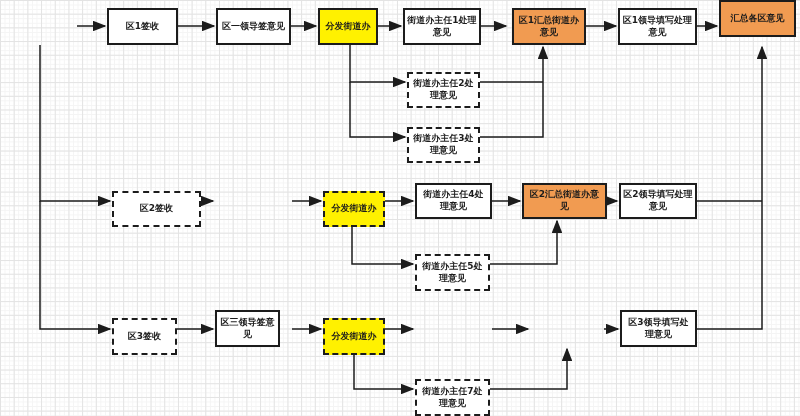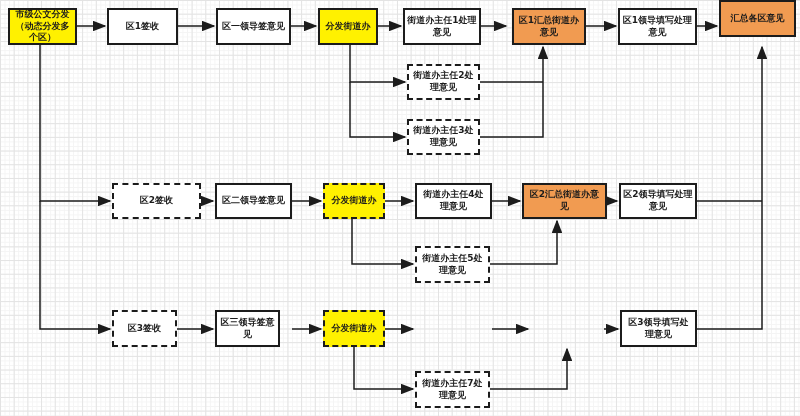--- a/index.html
+++ b/index.html
@@ -15,21 +15,21 @@
     background-size:13.7px 13.7px,13.7px 13.7px,4.57px 4.57px,4.57px 4.57px;
   }
   #wires{position:absolute;left:0;top:0;width:800px;height:416px;}
   .node{
     position:absolute;box-sizing:border-box;
     display:flex;align-items:center;justify-content:center;
     text-align:center;font-size:9px;font-weight:bold;line-height:1.3;
     color:#1c1c1c;padding:0 2px;background:#ffffff;
   }
   .n-solid{border:2px solid #1c1c1c;}
-  .n-dashed{border:2px dashed #1c1c1c;}
+  .n-dashed{border:2px dashed #1c1c1c;margin-top:8px;}
   .n-yellow{background:#fff100;}
   .n-orange{background:#f19b51;}
   polyline,line{fill:none;stroke:#1c1c1c;stroke-width:1.5;}
 </style>
 </head>
 <body>
 
 <div id="canvas">
 
   <svg id="wires" viewBox="0 0 800 416" xmlns="http://www.w3.org/2000/svg">
@@ -72,33 +72,31 @@
     <line x1="385" y1="329" x2="413" y2="329" marker-end="url(#arw)"></line>
     <line x1="492" y1="329" x2="528" y2="329" marker-end="url(#arw)"></line>
     <line x1="604" y1="329" x2="618" y2="329" marker-end="url(#arw)"></line>
 
     <polyline points="354,347 354,389 413,389" marker-end="url(#arw)"></polyline>
     <polyline points="490,389 567,389 567,349" marker-end="url(#arw)"></polyline>
 
     <polyline points="697,329 762,329 762,47" marker-end="url(#arw)"></polyline>
   </svg>
 
-  <div class="node n-solid n-yellow" style="left:8px;top:8px;width:69px;height:37px">市级公文分发（动态分发多个区）</div>
   <div class="node n-solid" style="left:107px;top:8px;width:71px;height:37px">区1签收</div>
   <div class="node n-solid" style="left:216px;top:8px;width:75px;height:37px">区一领导签意见</div>
   <div class="node n-solid n-yellow" style="left:318px;top:8px;width:60px;height:37px">分发街道办</div>
   <div class="node n-solid" style="left:403px;top:8px;width:78px;height:37px">街道办主任1处理意见</div>
   <div class="node n-solid n-orange" style="left:512px;top:8px;width:74px;height:37px">区1汇总街道办意见</div>
   <div class="node n-solid" style="left:618px;top:8px;width:79px;height:37px">区1领导填写处理意见</div>
   <div class="node n-solid n-orange" style="left:719px;top:0;width:77px;height:37px">汇总各区意见</div>
   <div class="node n-dashed" style="left:407px;top:64px;width:73px;height:36px">街道办主任2处理意见</div>
   <div class="node n-dashed" style="left:407px;top:119px;width:73px;height:36px">街道办主任3处理意见</div>
 
   <div class="node n-dashed" style="left:112px;top:183px;width:89px;height:36px">区2签收</div>
-  <div class="node n-solid" style="left:215px;top:183px;width:77px;height:36px">区二领导签意见</div>
   <div class="node n-dashed n-yellow" style="left:323px;top:183px;width:62px;height:36px">分发街道办</div>
   <div class="node n-solid" style="left:415px;top:183px;width:77px;height:36px">街道办主任4处理意见</div>
   <div class="node n-solid n-orange" style="left:522px;top:183px;width:85px;height:36px">区2汇总街道办意见</div>
   <div class="node n-solid" style="left:619px;top:183px;width:78px;height:36px">区2领导填写处理意见</div>
   <div class="node n-dashed" style="left:415px;top:246px;width:75px;height:37px">街道办主任5处理意见</div>
 
   <div class="node n-dashed" style="left:112px;top:310px;width:65px;height:37px">区3签收</div>
   <div class="node n-solid" style="left:215px;top:310px;width:65px;height:37px">区三领导签意见</div>
   <div class="node n-dashed n-yellow" style="left:323px;top:310px;width:62px;height:37px">分发街道办</div>
   <div class="node n-solid" style="left:620px;top:310px;width:77px;height:37px">区3领导填写处理意见</div>

